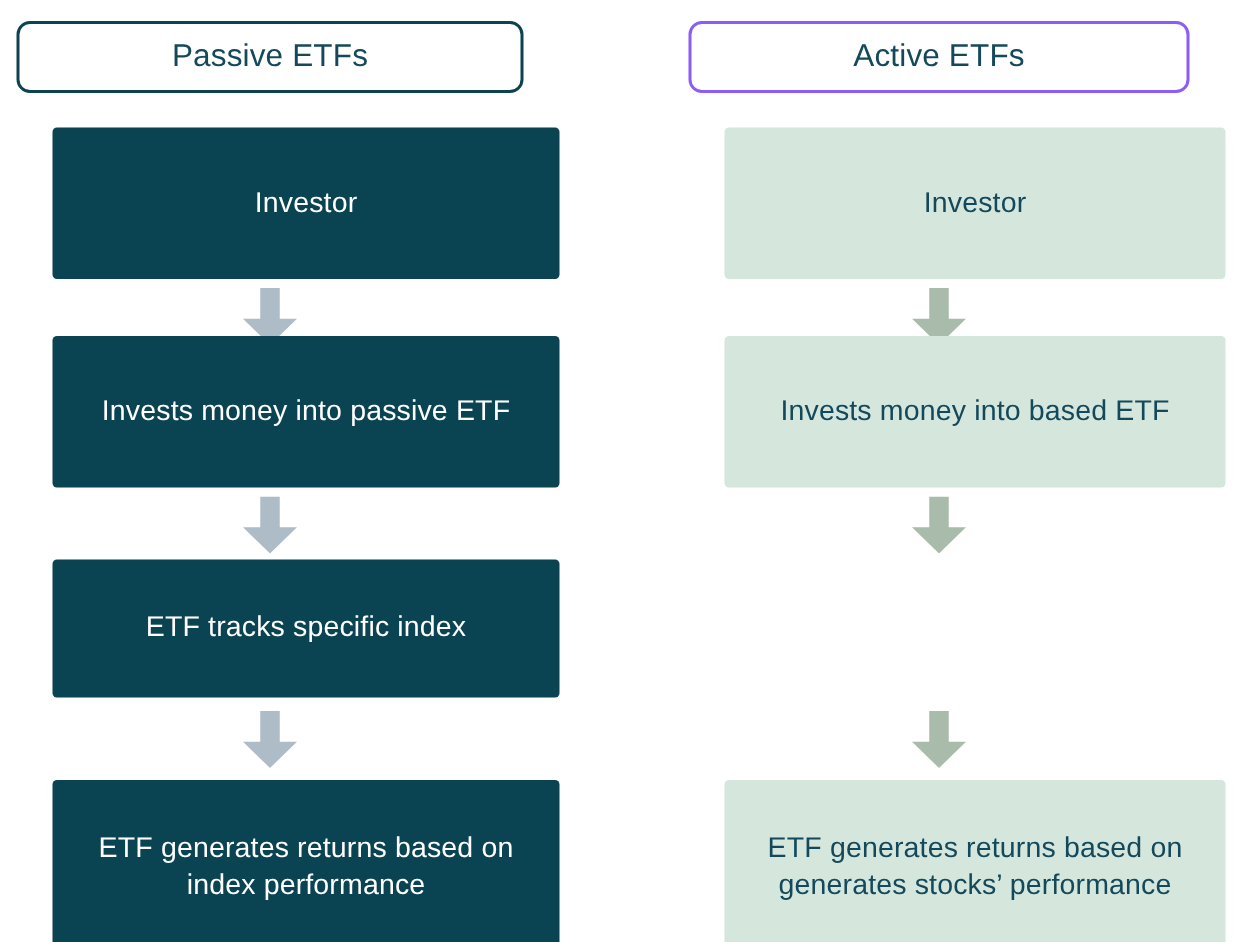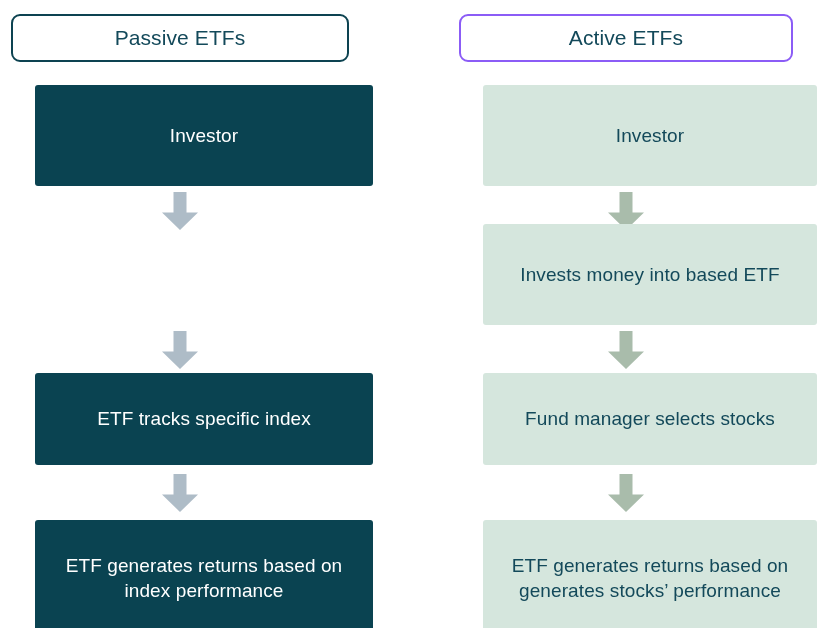--- a/index.html
+++ b/index.html
@@ -117,20 +117,23 @@
     <div class="step-box step-1">
       <span class="step-label">Investor</span>
     </div>
 
     <div class="arrow arrow-1">
       <svg viewBox="0 0 40 38" xmlns="http://www.w3.org/2000/svg" aria-hidden="true">
         <path d="M13.5 0 H26.5 V20.5 H38 L20 38 L2 20.5 H13.5 Z"></path>
       </svg>
     </div>
 
+    <div class="step-box step-2">
+      <span class="step-label">Invests money into passive ETF</span>
+    </div>
 
     <div class="arrow arrow-2">
       <svg viewBox="0 0 40 38" xmlns="http://www.w3.org/2000/svg" aria-hidden="true">
         <path d="M13.5 0 H26.5 V20.5 H38 L20 38 L2 20.5 H13.5 Z"></path>
       </svg>
     </div>
 
     <div class="step-box step-3">
       <span class="step-label">ETF tracks specific index</span>
     </div>
@@ -166,23 +169,20 @@
     <div class="step-box step-2">
       <span class="step-label">Invests money into based ETF</span>
     </div>
 
     <div class="arrow arrow-2">
       <svg viewBox="0 0 40 38" xmlns="http://www.w3.org/2000/svg" aria-hidden="true">
         <path d="M13.5 0 H26.5 V20.5 H38 L20 38 L2 20.5 H13.5 Z"></path>
       </svg>
     </div>
 
-    <div class="step-box step-3">
-      <span class="step-label">Fund manager selects stocks</span>
-    </div>
 
     <div class="arrow arrow-3">
       <svg viewBox="0 0 40 38" xmlns="http://www.w3.org/2000/svg" aria-hidden="true">
         <path d="M13.5 0 H26.5 V20.5 H38 L20 38 L2 20.5 H13.5 Z"></path>
       </svg>
     </div>
 
     <div class="step-box step-4">
       <span class="step-label">ETF generates returns based on generates stocks’ performance</span>
     </div>

